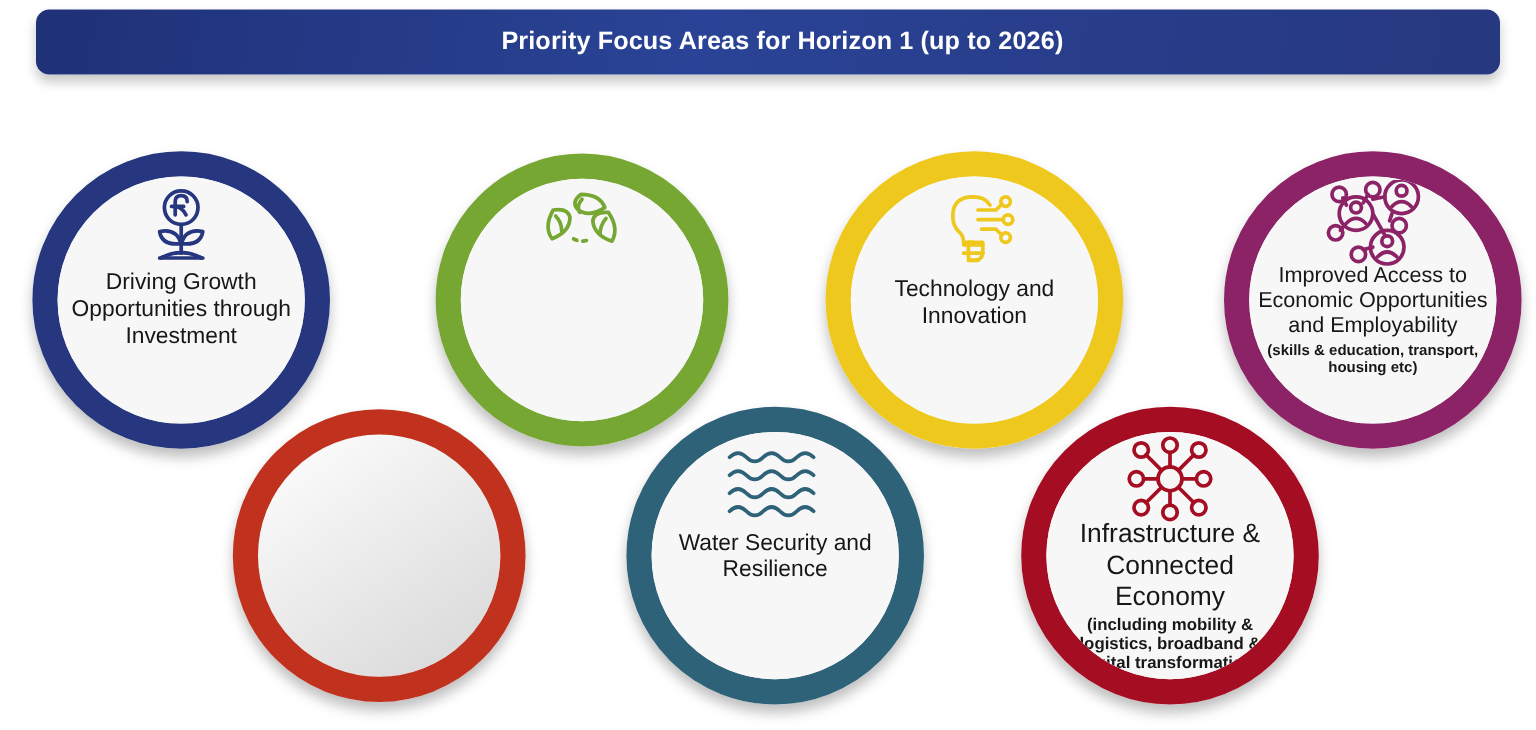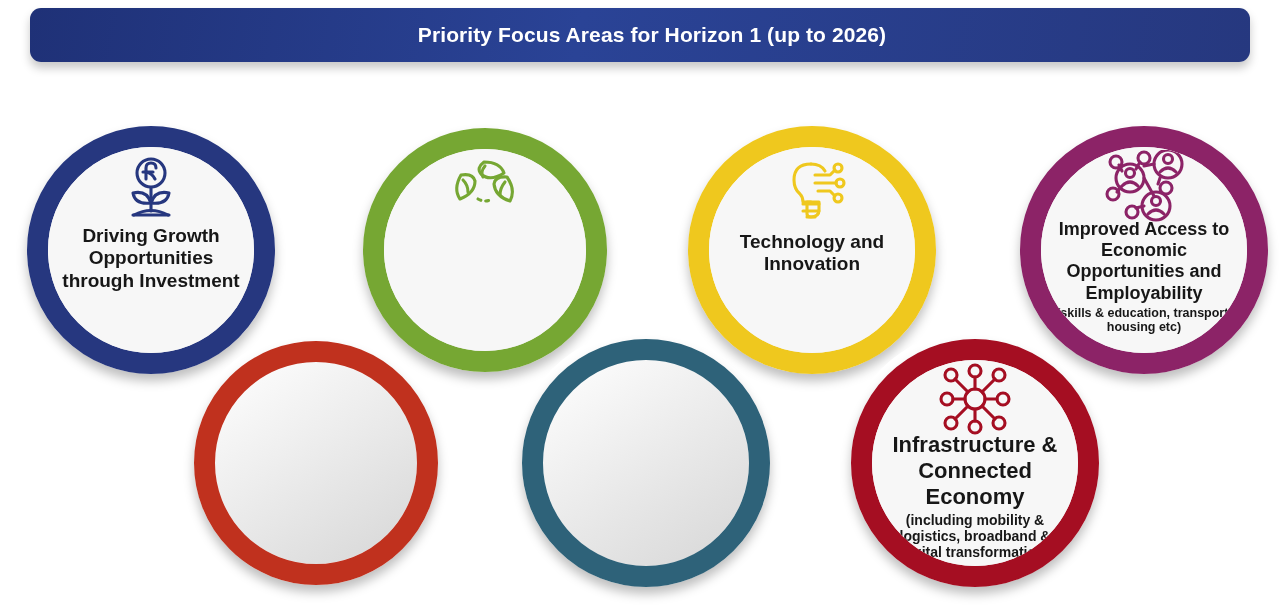--- a/index.html
+++ b/index.html
@@ -59,21 +59,21 @@
     justify-content:flex-start;
     overflow:hidden;
   }
   .icon-wrap{
     display:flex;align-items:center;justify-content:center;
     height:72px;
     margin-top:6px;
   }
   .label{
     text-align:center;
-    font-weight:bold;
+    font-weight:normal;
     color:#171717;
     line-height:1.18;
     padding:0 6px;
   }
   .sublabel{
     text-align:center;
     font-weight:bold;
     color:#171717;
     line-height:1.15;
     padding:0 10px;
@@ -118,20 +118,31 @@
           <path d="M13 17 q-8 14-1 24 q15-6 15-18 q-2-8-14-6z" stroke="#76a733" fill="none" stroke-width="3.1" stroke-linecap="round" stroke-linejoin="round"></path>
           <path d="M15 22 q5 5 5 12" stroke="#76a733" fill="none" stroke-width="3.1" stroke-linecap="round" stroke-linejoin="round"></path>
           <path d="M59 19 q9 13 3 24 q-15-5-16-17 q1-8 13-7z" stroke="#76a733" fill="none" stroke-width="3.1" stroke-linecap="round" stroke-linejoin="round"></path>
           <path d="M57 24 q-5 6-5 13" stroke="#76a733" fill="none" stroke-width="3.1" stroke-linecap="round" stroke-linejoin="round"></path>
           <path d="M30 41 q7 4 14 0" stroke="#76a733" fill="none" stroke-width="3.1" stroke-linecap="round" stroke-linejoin="round" stroke-dasharray="3 5"></path>
         </svg>
       </div>
     </div>
     <div class="halo" style="left: 513px; top: 330px; height: 266px; width: 266px; z-index: 19;"></div>
     <div class="ring" style="left: 522px; top: 339px; height: 248px; width: 248px; border: 21px solid rgb(46, 98, 121); background: linear-gradient(145deg, rgba(255, 255, 255, 0.3), rgba(0, 0, 0, 0.16)) padding-box; z-index: 20;"></div>
+    <div class="disc" style="left: 543px; top: 360px; height: 206px; width: 206px; z-index: 21;">
+      <div class="icon-wrap" style="height: 76px;">
+        <svg width="86" height="66" viewBox="0 0 86 66">
+          <path d="M5 10 q7-7 14 0 t14 0 t14 0 t14 0 t14 0" stroke="#2e6279" fill="none" stroke-width="3.1" stroke-linecap="round" stroke-linejoin="round"></path>
+          <path d="M5 25 q7-7 14 0 t14 0 t14 0 t14 0 t14 0" stroke="#2e6279" fill="none" stroke-width="3.1" stroke-linecap="round" stroke-linejoin="round"></path>
+          <path d="M5 40 q7-7 14 0 t14 0 t14 0 t14 0 t14 0" stroke="#2e6279" fill="none" stroke-width="3.1" stroke-linecap="round" stroke-linejoin="round"></path>
+          <path d="M5 55 q7-7 14 0 t14 0 t14 0 t14 0 t14 0" stroke="#2e6279" fill="none" stroke-width="3.1" stroke-linecap="round" stroke-linejoin="round"></path>
+        </svg>
+      </div>
+      <div class="label" style="font-size: 19px;">Water Security and Resilience</div>
+    </div>
     <div class="halo" style="left: 679px; top: 117px; height: 266px; width: 266px; z-index: 22;"></div>
     <div class="ring" style="left: 688px; top: 126px; height: 248px; width: 248px; border: 21px solid rgb(239, 200, 30); background: linear-gradient(145deg, rgba(255, 255, 255, 0.3), rgba(0, 0, 0, 0.16)) padding-box; z-index: 23;"></div>
     <div class="disc" style="left: 709px; top: 147px; height: 206px; width: 206px; z-index: 24;">
       <div class="icon-wrap" style="height: 78px;">
         <svg width="76" height="68" viewBox="0 0 76 68">
           <path d="M37 6 q-17 0-17 16 q0 9 6 14 q3 3 3 8 L37 44" stroke="#efc81e" fill="none" stroke-width="3.1" stroke-linecap="round" stroke-linejoin="round"></path>
           <path d="M37 6 q10 0 14 7" stroke="#efc81e" fill="none" stroke-width="3.1" stroke-linecap="round" stroke-linejoin="round"></path>
           <path d="M29 46 L45 46 M29 53 L45 53" stroke="#efc81e" fill="none" stroke-width="3.1" stroke-linecap="round" stroke-linejoin="round"></path>
           <path d="M33 59 L41 59" stroke="#efc81e" fill="none" stroke-width="3.1" stroke-linecap="round" stroke-linejoin="round"></path>
           <path d="M33 44 L45 44 L45 52 q0 7-8 7 q-4 0-4-3z" stroke="#efc81e" fill="none" stroke-width="3.1" stroke-linecap="round" stroke-linejoin="round"></path>

